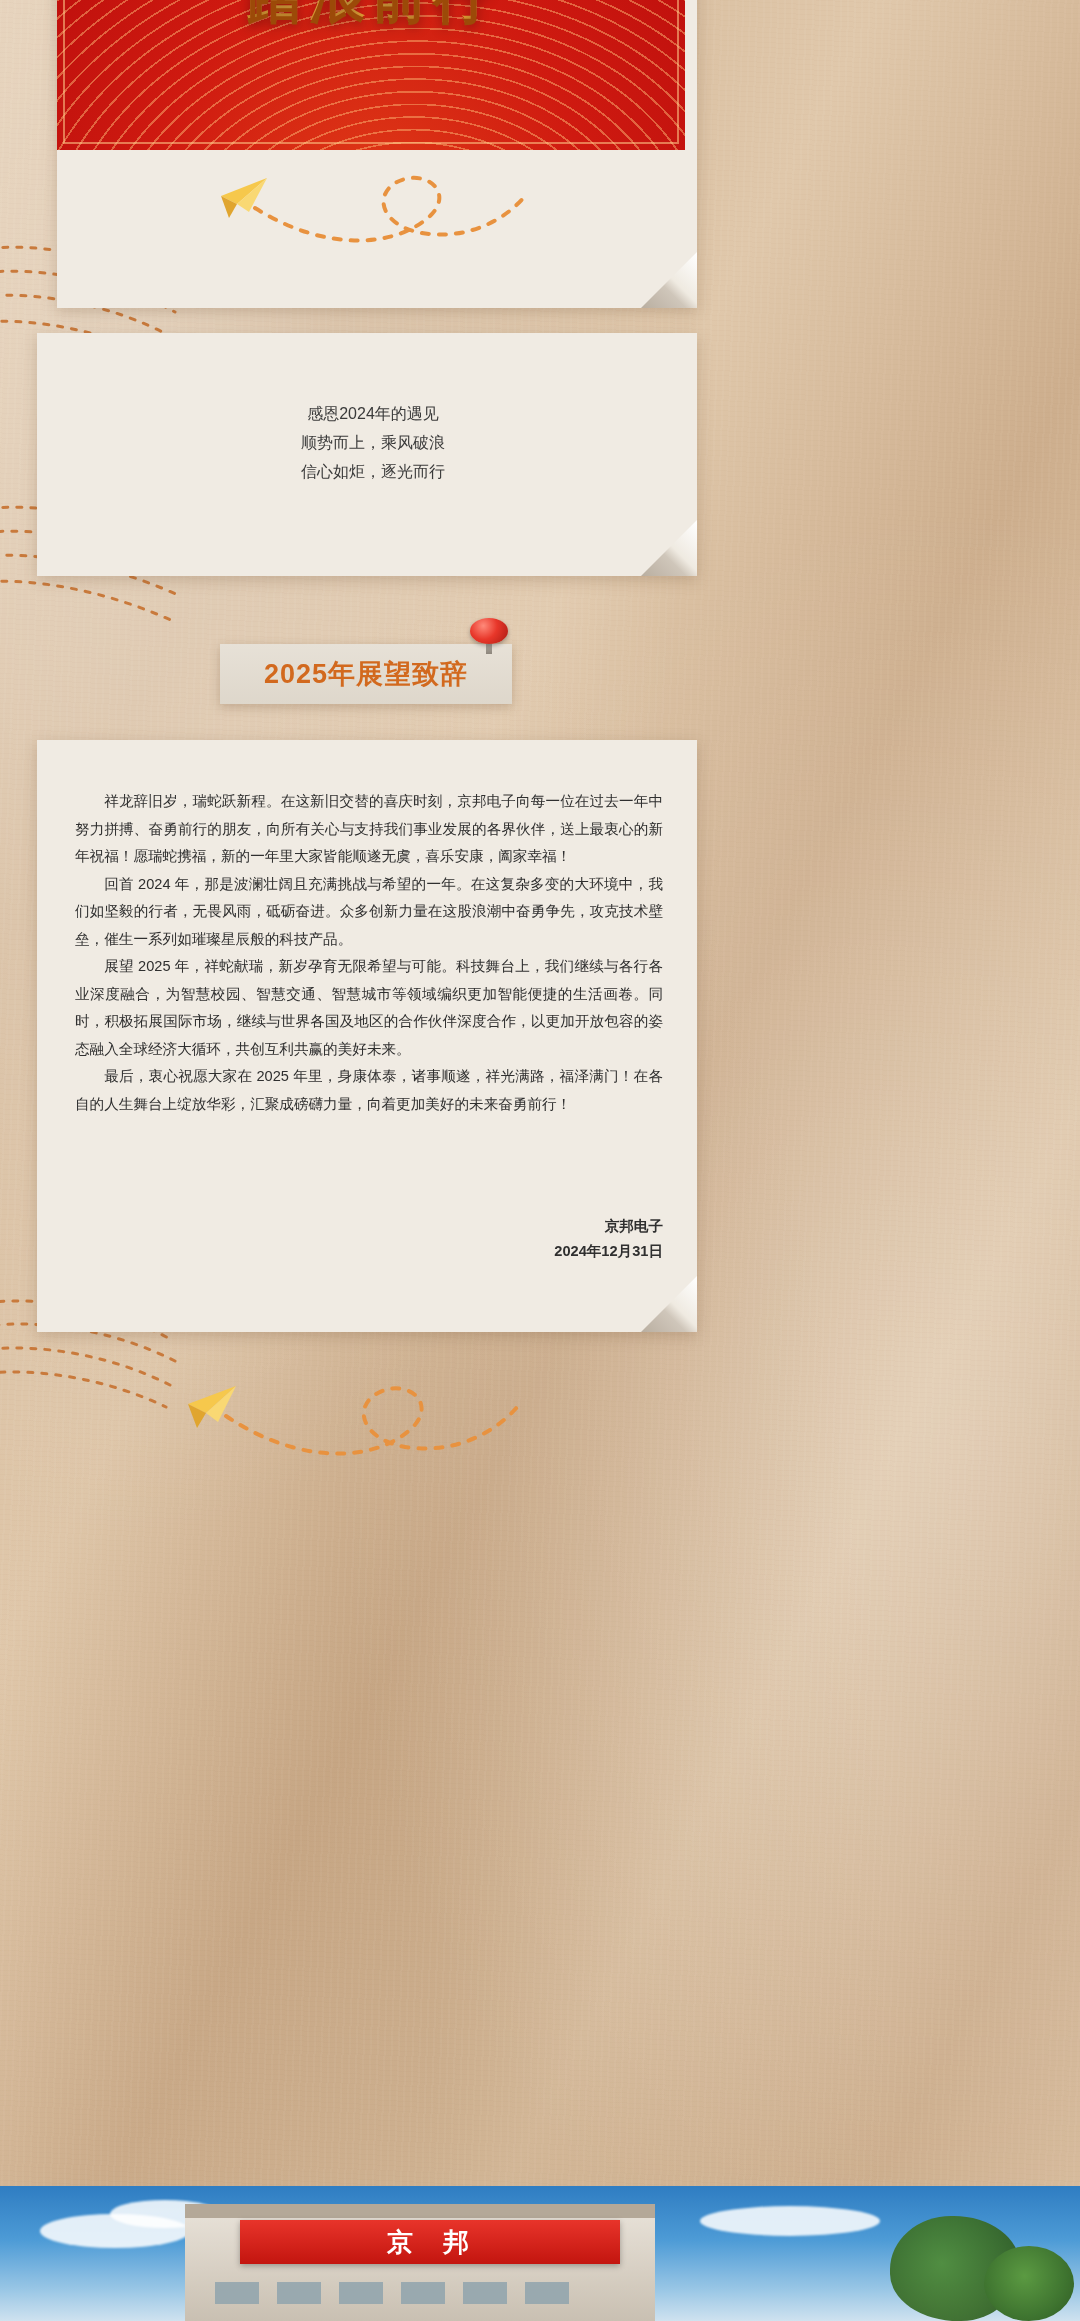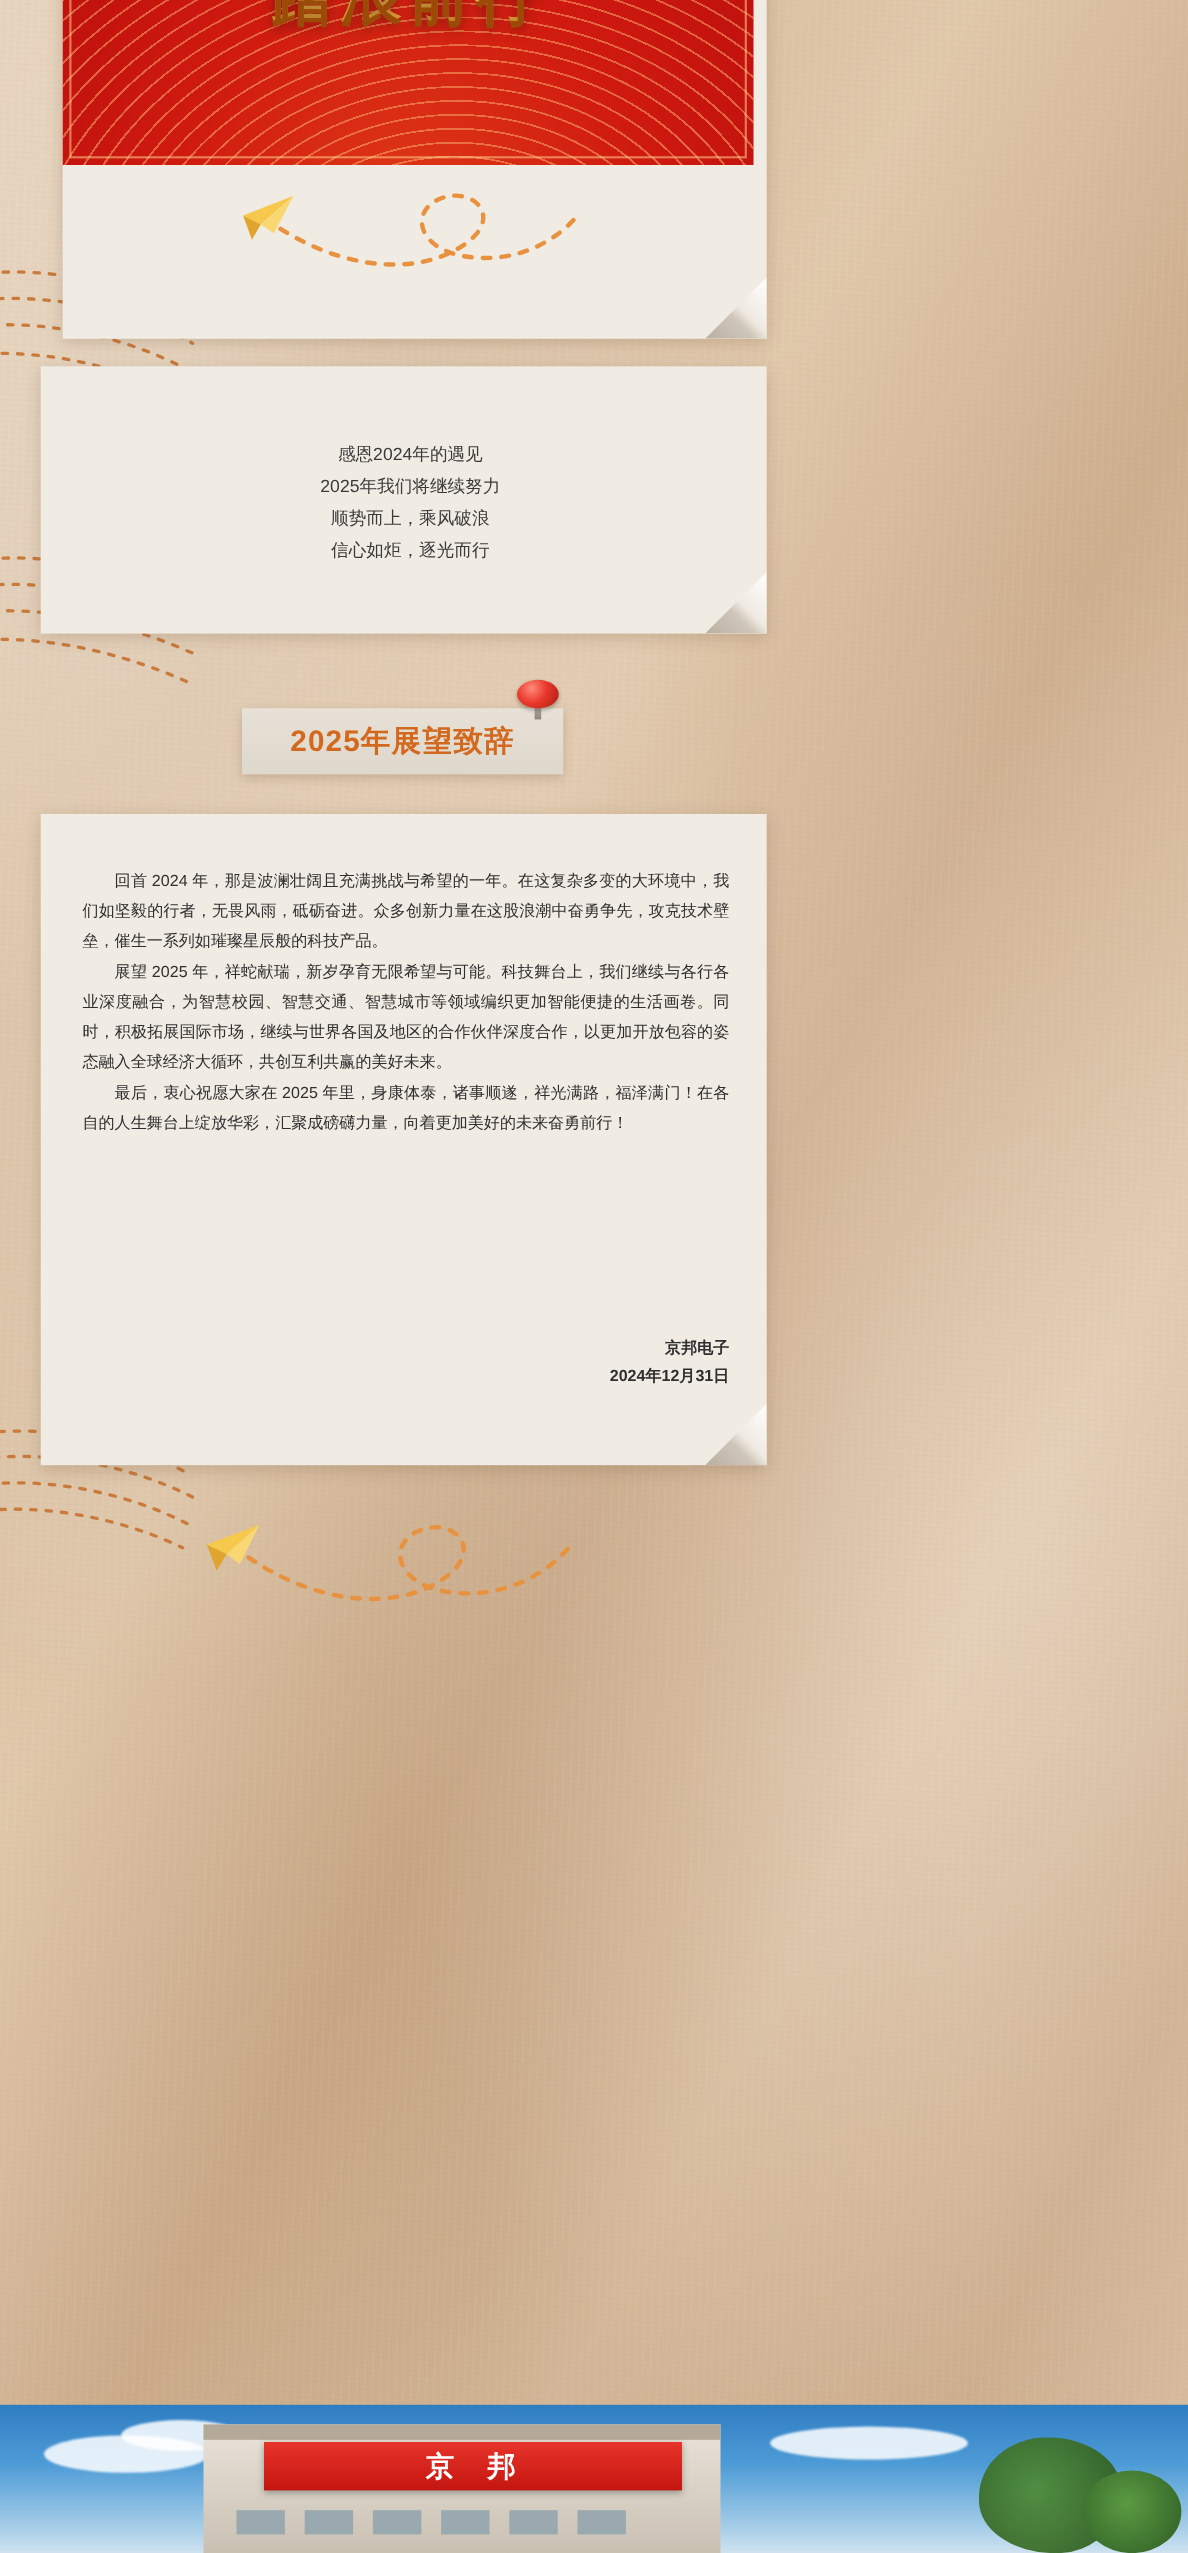--- a/index.html
+++ b/index.html
@@ -285,39 +285,39 @@
       <polygon points="6,36 52,18 22,44" fill="#f6c84c"></polygon>
       <polygon points="6,36 22,44 14,58" fill="#e0a52f"></polygon>
       <polygon points="22,44 52,18 34,52" fill="#f9d873"></polygon>
     </g>
   </svg>
 </div>
 
 <div class="card" id="card-greeting">
   <div class="greeting-lines">
     <div>感恩2024年的遇见</div>
-    <div>2025年我们将继续努力</div>
     <div>顺势而上，乘风破浪</div>
     <div>信心如炬，逐光而行</div>
   </div>
   <div class="fold"></div>
 </div>
 
 <div id="section-title-wrap">
   <div class="tag-paper">
     <div class="tag-text">2025年展望致辞</div>
   </div>
   <div class="pin">
     <div class="pin-needle"></div>
     <div class="pin-head"></div>
   </div>
 </div>
 
 <div class="card" id="card-letter">
   <div class="letter-body">
+    <p>祥龙辞旧岁，瑞蛇跃新程。在这新旧交替的喜庆时刻，京邦电子向每一位在过去一年中努力拼搏、奋勇前行的朋友，向所有关心与支持我们事业发展的各界伙伴，送上最衷心的新年祝福！愿瑞蛇携福，新的一年里大家皆能顺遂无虞，喜乐安康，阖家幸福！</p>
     <p>回首 2024 年，那是波澜壮阔且充满挑战与希望的一年。在这复杂多变的大环境中，我们如坚毅的行者，无畏风雨，砥砺奋进。众多创新力量在这股浪潮中奋勇争先，攻克技术壁垒，催生一系列如璀璨星辰般的科技产品。</p>
     <p>展望 2025 年，祥蛇献瑞，新岁孕育无限希望与可能。科技舞台上，我们继续与各行各业深度融合，为智慧校园、智慧交通、智慧城市等领域编织更加智能便捷的生活画卷。同时，积极拓展国际市场，继续与世界各国及地区的合作伙伴深度合作，以更加开放包容的姿态融入全球经济大循环，共创互利共赢的美好未来。</p>
     <p>最后，衷心祝愿大家在 2025 年里，身康体泰，诸事顺遂，祥光满路，福泽满门！在各自的人生舞台上绽放华彩，汇聚成磅礴力量，向着更加美好的未来奋勇前行！</p>
   </div>
   <div class="sign">
     <div>京邦电子</div>
     <div>2024年12月31日</div>
   </div>
   <div class="fold"></div>
 </div>

